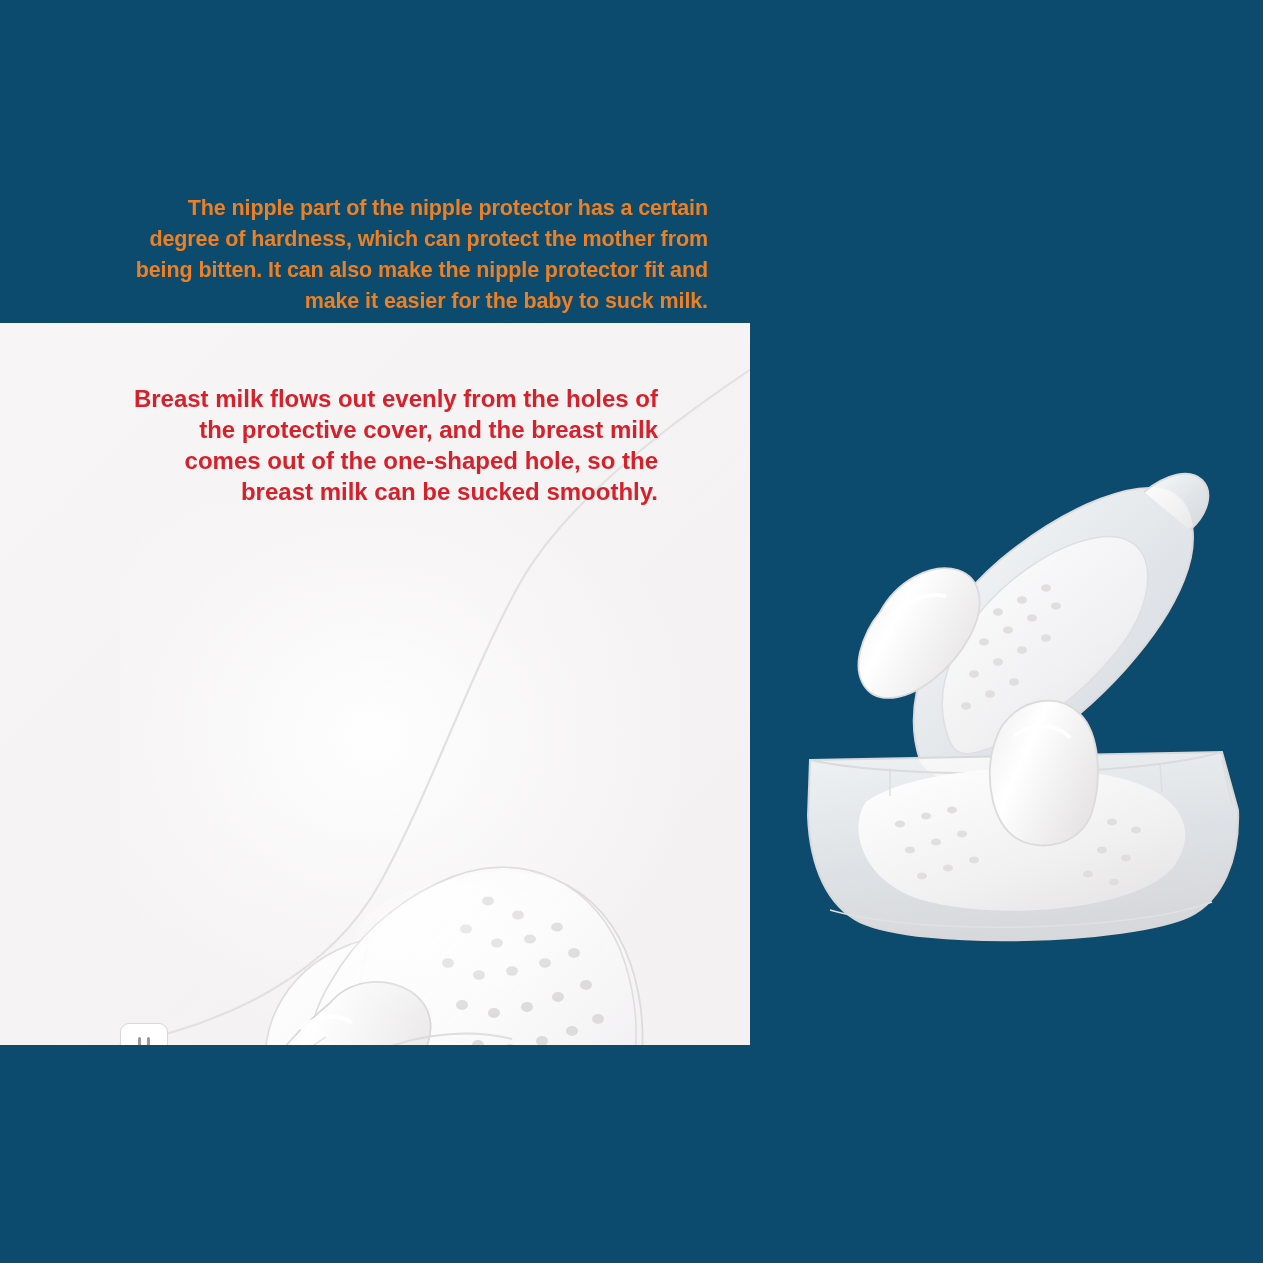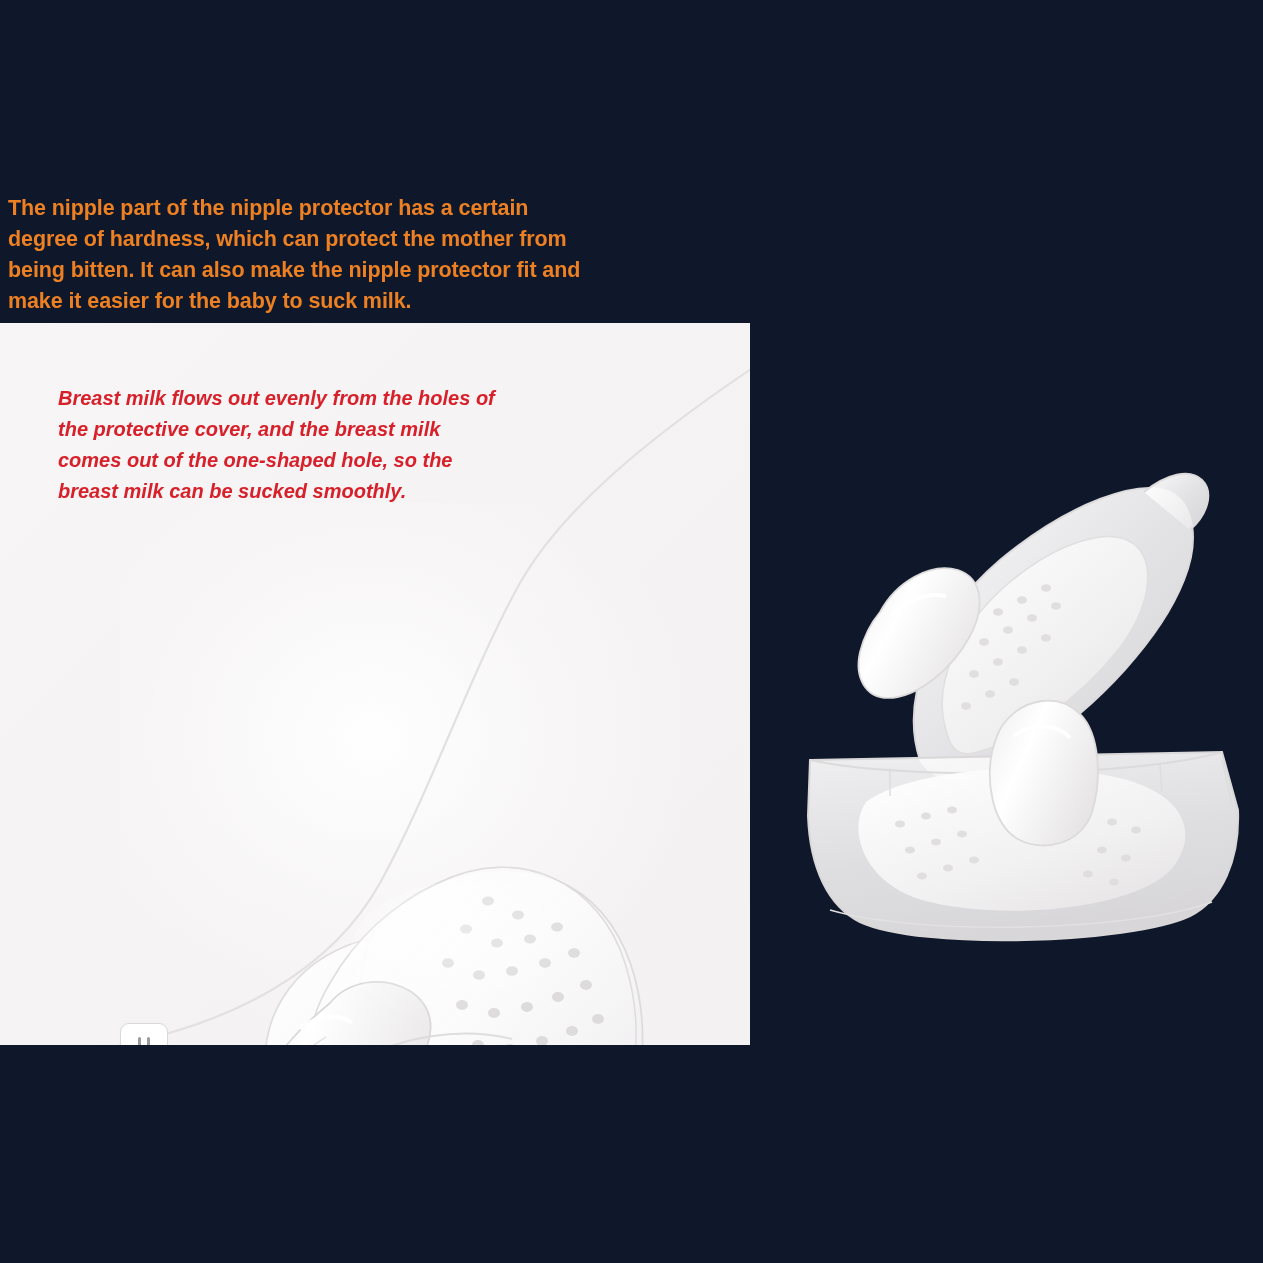--- a/index.html
+++ b/index.html
@@ -13,21 +13,22 @@
     position: relative;
     overflow: hidden;
     font-family: "Liberation Sans", sans-serif;
   }
 
   #stage {
     position: absolute;
     left: 0; top: 0;
     width: 1263px;
     height: 1263px;
-    background: #0f172a;
+    background: #0c4a6e;
+    text-align: right;
   }
 
   
   .top-caption {
     position: absolute;
     left: 8px;
     top: 193px;
     width: 700px;
     color: #ED8022;
     font-size: 21.5px;
@@ -61,26 +62,25 @@
     width: 750px; height: 722px;
     pointer-events: none;
   }
 
   .red-caption {
     position: absolute;
     left: 58px;
     top: 383px;
     width: 600px;
     color: #D8202A;
-    font-size: 20px;
+    font-size: 24px;
     font-weight: bold;
     line-height: 31px;
     white-space: pre-line;
     z-index: 6;
-    font-style: italic;
   }
 
   
   .shield-wrap {
     position: absolute;
     left: 0; top: 0;
     width: 750px;
     height: 722px;
   }
 

